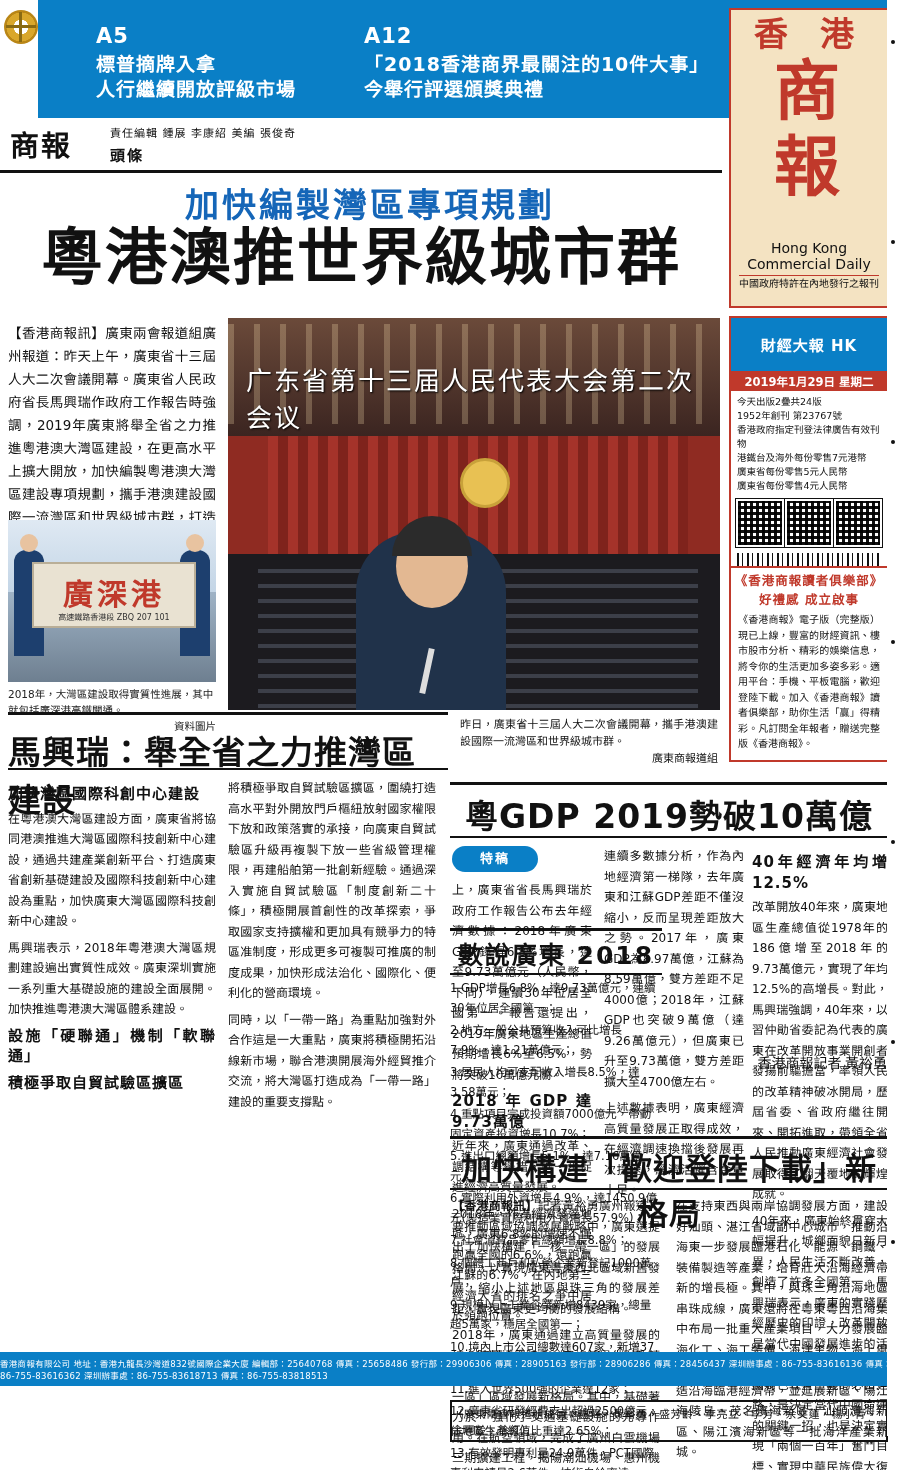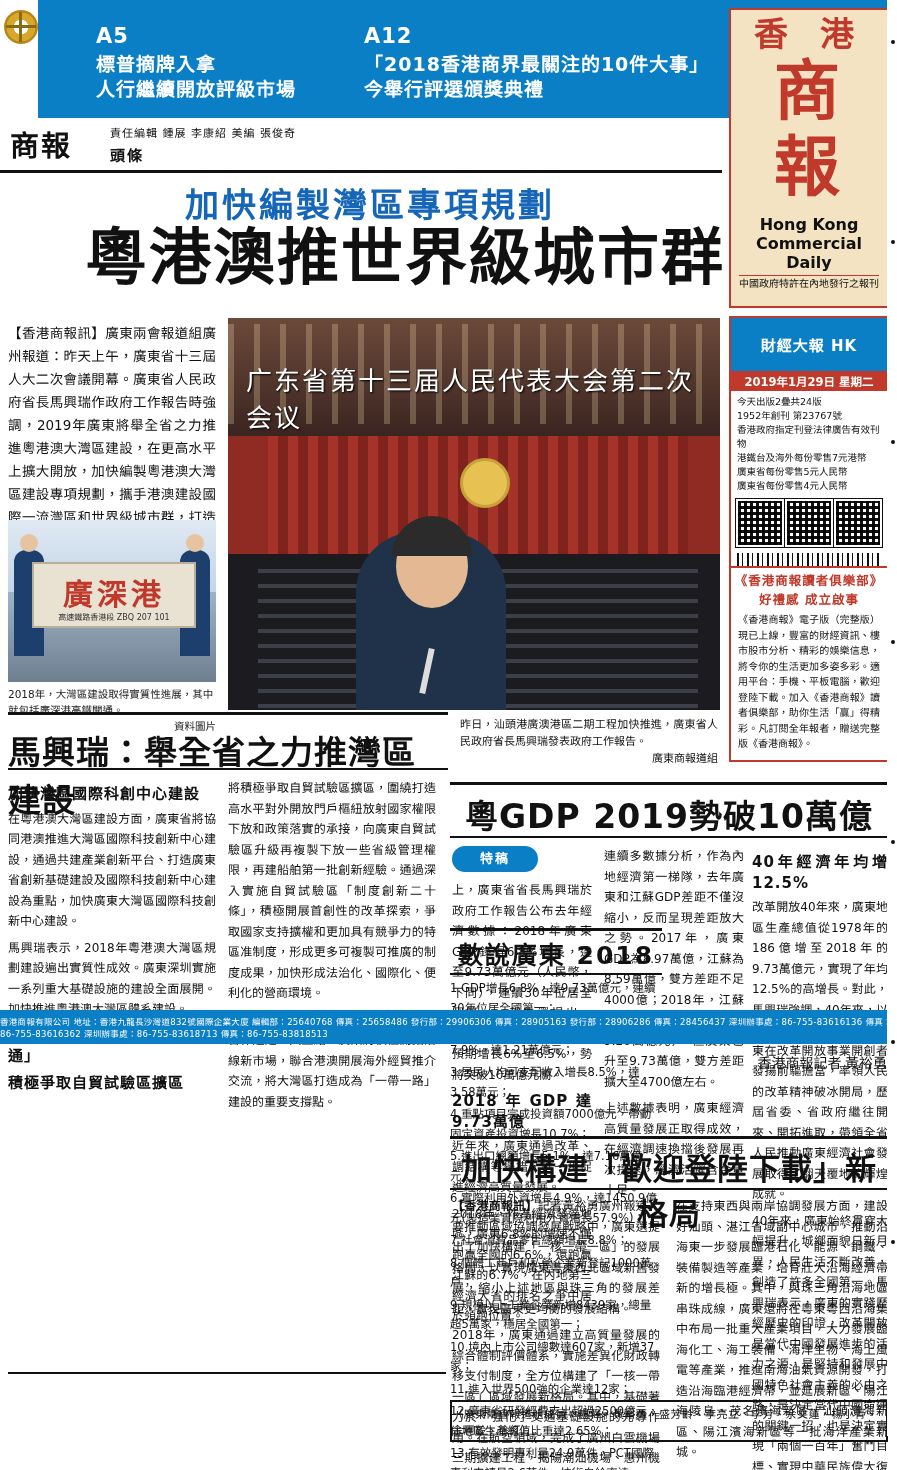--- a/index.html
+++ b/index.html
@@ -1,49 +1,49 @@
 <!DOCTYPE html>
 <html lang="zh-HK"><head>
 <meta charset="utf-8">
 <style>
   html,body{margin:0;padding:0;background:#fff;}
   body{width:897px;height:1470px;font-family:"DejaVu Sans","Liberation Sans",sans-serif;color:#111;position:relative;overflow:hidden;}
-  .page{position:relative;width:897px;height:1044px;}
+  .page{position:relative;width:897px;height:1386px;}
 
   
   .topbar{position:absolute;left:0;top:0;width:897px;height:118px;background:#0a7fc6;}
   .topbar .leftmark{position:absolute;left:0;top:0;width:38px;height:118px;background:#fff;}
   .compass{position:absolute;left:4px;top:10px;width:34px;height:34px;border-radius:50%;
       background:radial-gradient(circle at 50% 50%,#fff 0 30%,#d9a72b 31% 60%,#b98616 61% 100%);}
   .compass:before{content:"";position:absolute;left:15px;top:2px;width:3px;height:30px;background:#8a6a12;}
   .compass:after{content:"";position:absolute;left:2px;top:15px;width:30px;height:3px;background:#8a6a12;}
   .promo{position:absolute;color:#fff;}
   .promo .pg{font-weight:bold;font-size:21px;letter-spacing:1px;margin-bottom:4px;}
   .promo .ln{font-weight:bold;font-size:19px;line-height:25px;letter-spacing:1px;}
   .promo1{left:96px;top:24px;}
   .promo2{left:364px;top:24px;}
 
   
   .masthead{position:absolute;right:8px;top:8px;width:160px;height:300px;background:#f4e3c2;border:2px solid #c0392b;box-sizing:border-box;}
   .mh-title{position:absolute;left:0;top:4px;width:100%;text-align:center;color:#c0392b;font-weight:bold;}
   .mh-hk{font-size:34px;letter-spacing:10px;line-height:40px;}
   .mh-sb{font-size:66px;line-height:76px;letter-spacing:4px;}
-  .mh-en{position:absolute;bottom:34px;left:0;width:100%;text-align:center;font-size:16px;color:#111;font-weight:bold;}
+  .mh-en{position:absolute;bottom:34px;left:0;width:100%;text-align:center;font-size:14px;color:#111;font-weight:normal;}
   .mh-cn{position:absolute;bottom:16px;left:0;width:100%;text-align:center;font-size:10px;color:#111;}
   .mh-line{position:absolute;left:8px;right:8px;bottom:30px;height:1px;background:#c0392b;}
 
   
   .nameplate{position:absolute;left:0;top:118px;width:722px;height:52px;border-bottom:3px solid #111;}
   .np-logo{position:absolute;left:10px;top:4px;font-size:29px;font-weight:bold;letter-spacing:2px;}
   .np-credits{position:absolute;left:110px;top:6px;font-size:11px;letter-spacing:1px;}
   .np-head{position:absolute;left:110px;top:26px;font-size:15px;font-weight:bold;letter-spacing:2px;}
 
   
   .kicker{position:absolute;left:20px;top:178px;width:700px;text-align:center;color:#1566b8;font-size:34px;font-weight:bold;letter-spacing:3px;}
-  .headline{position:absolute;left:0px;top:222px;width:722px;text-align:center;font-size:62px;font-weight:bold;letter-spacing:2px;line-height:72px;padding-left:44px;}
+  .headline{position:absolute;left:0px;top:222px;width:722px;text-align:center;font-size:62px;font-weight:bold;letter-spacing:2px;line-height:72px;}
 
   
   .leadbox{position:absolute;left:8px;top:322px;width:208px;font-size:13.5px;line-height:23px;text-align:justify;}
   .leadphoto{position:absolute;left:8px;top:520px;width:208px;height:162px;overflow:hidden;background:#bef264;}
   .lp-sky{position:absolute;left:0;top:0;width:100%;height:72px;background:linear-gradient(#dfe9f3,#c3d5e6);}
   .lp-floor{position:absolute;left:0;top:72px;width:100%;height:90px;background:linear-gradient(#9fb3c6,#6e7f90);}
   .lp-board{position:absolute;left:24px;top:42px;width:160px;height:62px;background:#e9e2d2;border:2px solid #b9ae97;}
   .lp-board .t{position:absolute;left:0;top:6px;width:100%;text-align:center;color:#c0392b;font-size:30px;font-weight:bold;letter-spacing:4px;}
   .lp-board .s{position:absolute;left:0;bottom:4px;width:100%;text-align:center;color:#333;font-size:8px;}
   .lp-p{position:absolute;top:30px;width:30px;height:106px;background:#1d3f6e;border-radius:12px 12px 0 0;}
@@ -199,21 +199,21 @@
     <div class="mp-emblem"></div>
     <div class="mp-seats"></div>
     <div class="mp-rows"></div>
     <div class="mp-banner">广东省第十三届人民代表大会第二次会议</div>
     <div class="mp-speaker"></div>
     <div class="mp-head"></div>
     <div class="mp-hair"></div>
     <div class="mp-mic"></div>
   </div>
   <div class="maincap">
-    <span>昨日，汕頭港廣澳港區二期工程加快推進，廣東省人民政府省長馬興瑞發表政府工作報告。</span>
+    <span>昨日，廣東省十三屆人大二次會議開幕，攜手港澳建設國際一流灣區和世界級城市群。</span>
     <span class="src">廣東商報道組</span>
   </div>
 
   <div class="infobox">
     <div class="ib-head">
       <span>財經大報</span>
       <span>HK</span>
     </div>
     <div class="ib-date">2019年1月29日  星期二</div>
     <div class="ib-lines">

